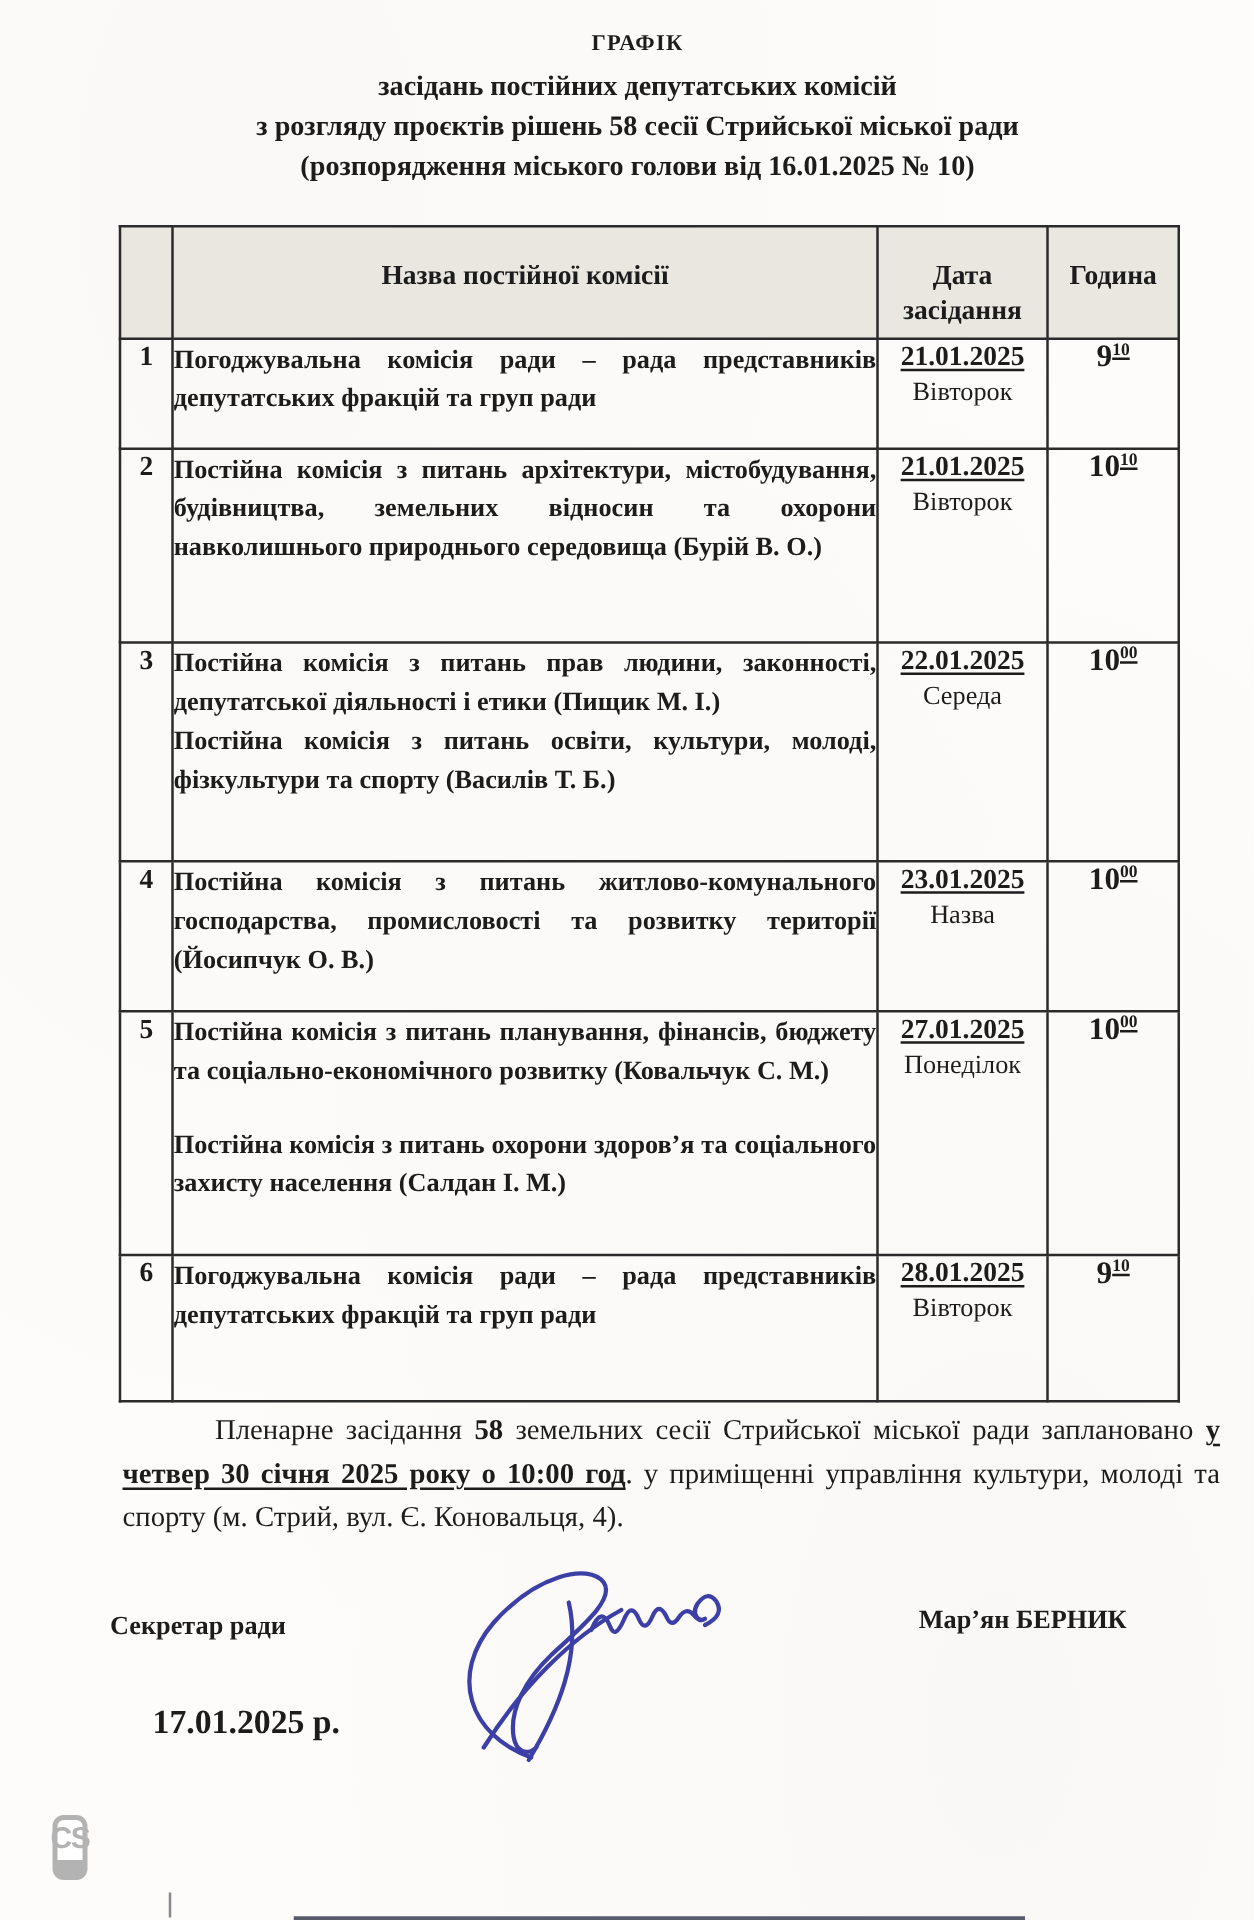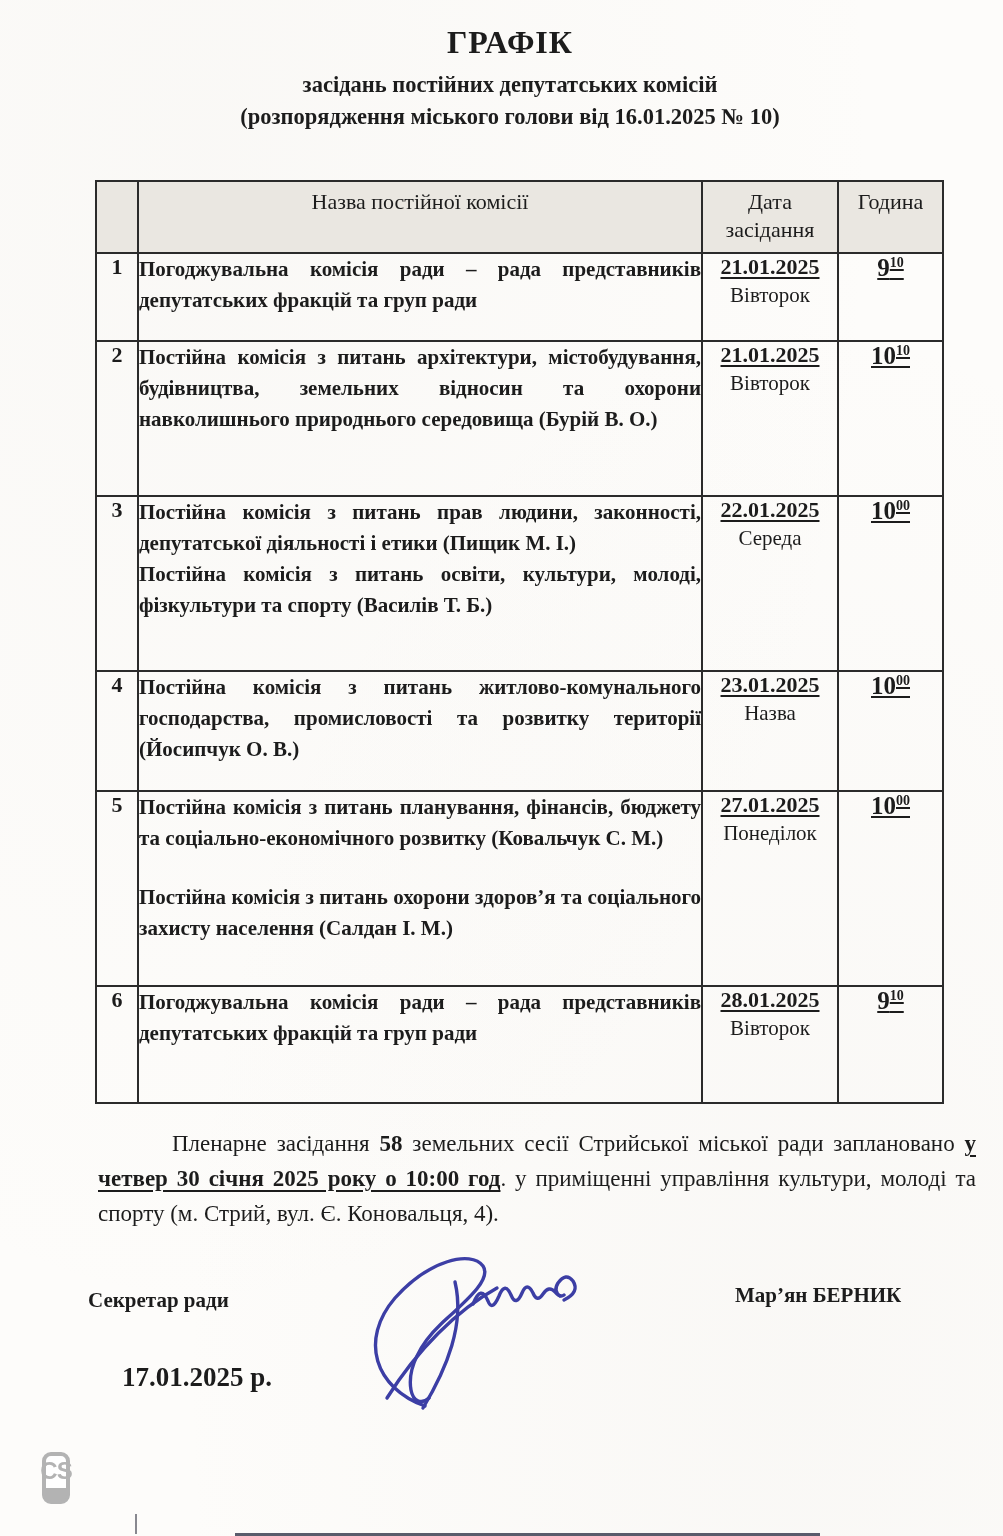--- a/index.html
+++ b/index.html
@@ -14,64 +14,64 @@
   .page{
     position:absolute;inset:0;
     background:
       radial-gradient(ellipse at 20% 10%, rgba(205,200,192,0.07), transparent 60%),
       radial-gradient(ellipse at 80% 90%, rgba(205,200,192,0.08), transparent 55%),
       #fdfcfa;
   }
 
   
   .title-block{position:absolute;left:70px;top:24px;width:880px;text-align:center;}
-  .t1{font-size:32px;font-weight:bold;letter-spacing:1px;margin-bottom:8px;}
+  .t1{font-size:18px;font-weight:bold;letter-spacing:1px;margin-bottom:8px;}
   .t2{font-size:22.5px;font-weight:bold;line-height:32px;}
 
   
   table.schedule{
     position:absolute;left:95px;top:180px;width:847px;
     border-collapse:collapse;table-layout:fixed;
     font-size:21px;
   }
   table.schedule col.c1{width:42px;}
   table.schedule col.c2{width:564px;}
   table.schedule col.c3{width:136px;}
   table.schedule col.c4{width:105px;}
   table.schedule th, table.schedule td{
     border:2px solid #2b2b2b;
     vertical-align:top;
     padding:0;
   }
   table.schedule thead th{
     background:#eae7e1;
-    font-weight:normal;font-size:22px;
+    font-weight:bold;font-size:22px;
     height:64px;
     text-align:center;
-    padding-top:6px;
+    padding-top:24px;
     line-height:28px;
   }
   tbody tr:nth-child(1){height:88px;}
   tbody tr:nth-child(2){height:155px;}
   tbody tr:nth-child(3){height:175px;}
   tbody tr:nth-child(4){height:120px;}
   tbody tr:nth-child(5){height:195px;}
   tbody tr:nth-child(6){height:117px;}
   td.cell-num{font-weight:bold;font-size:22px;text-align:center;padding-top:7px;}
   td.cell-name{padding:7px 12px 4px 13px;}
   td.cell-name p.para{
     margin:0;font-weight:bold;font-size:21px;line-height:31px;
     text-align:justify;
   }
   td.cell-name p.para.gap{margin-top:28px;}
   td.cell-date{text-align:center;padding-top:8px;}
   td.cell-date .date{font-weight:bold;font-size:22px;text-decoration:underline;text-underline-offset:3px;text-decoration-thickness:2px;}
   td.cell-date .weekday{font-size:21px;display:inline-block;margin-top:3px;}
   td.cell-hour{text-align:center;padding-top:6px;}
-  td.cell-hour .hour{font-weight:bold;font-size:25px;text-decoration:underline;}
+  td.cell-hour .hour{font-weight:bold;font-size:25px;}
   td.cell-hour .hour sup{
     font-size:14px;vertical-align:super;line-height:0;
     text-decoration:underline;text-underline-offset:2px;text-decoration-thickness:1.5px;
   }
 
   
   .footer-par{
     position:absolute;left:98px;top:1126px;width:878px;
     margin:0;font-size:23px;line-height:35px;
     text-align:justify;text-indent:74px;
@@ -112,20 +112,21 @@
   .bottom-strip{position:absolute;left:235px;top:1533px;width:585px;height:3px;background:#3c3f52;opacity:.85;}
 </style>
 </head>
 <body>
 
 <div class="page">
 
   <div class="title-block">
     <div class="t1">ГРАФІК</div>
     <div class="t2">засідань постійних депутатських комісій</div>
+    <div class="t2">з розгляду проєктів рішень 58 сесії Стрийської міської ради</div>
     <div class="t2">(розпорядження міського голови від 16.01.2025 № 10)</div>
   </div>
 
   <table class="schedule">
     <colgroup>
       <col class="c1">
         <col class="c2">
         <col class="c3">
         <col class="c4">
     </colgroup>

